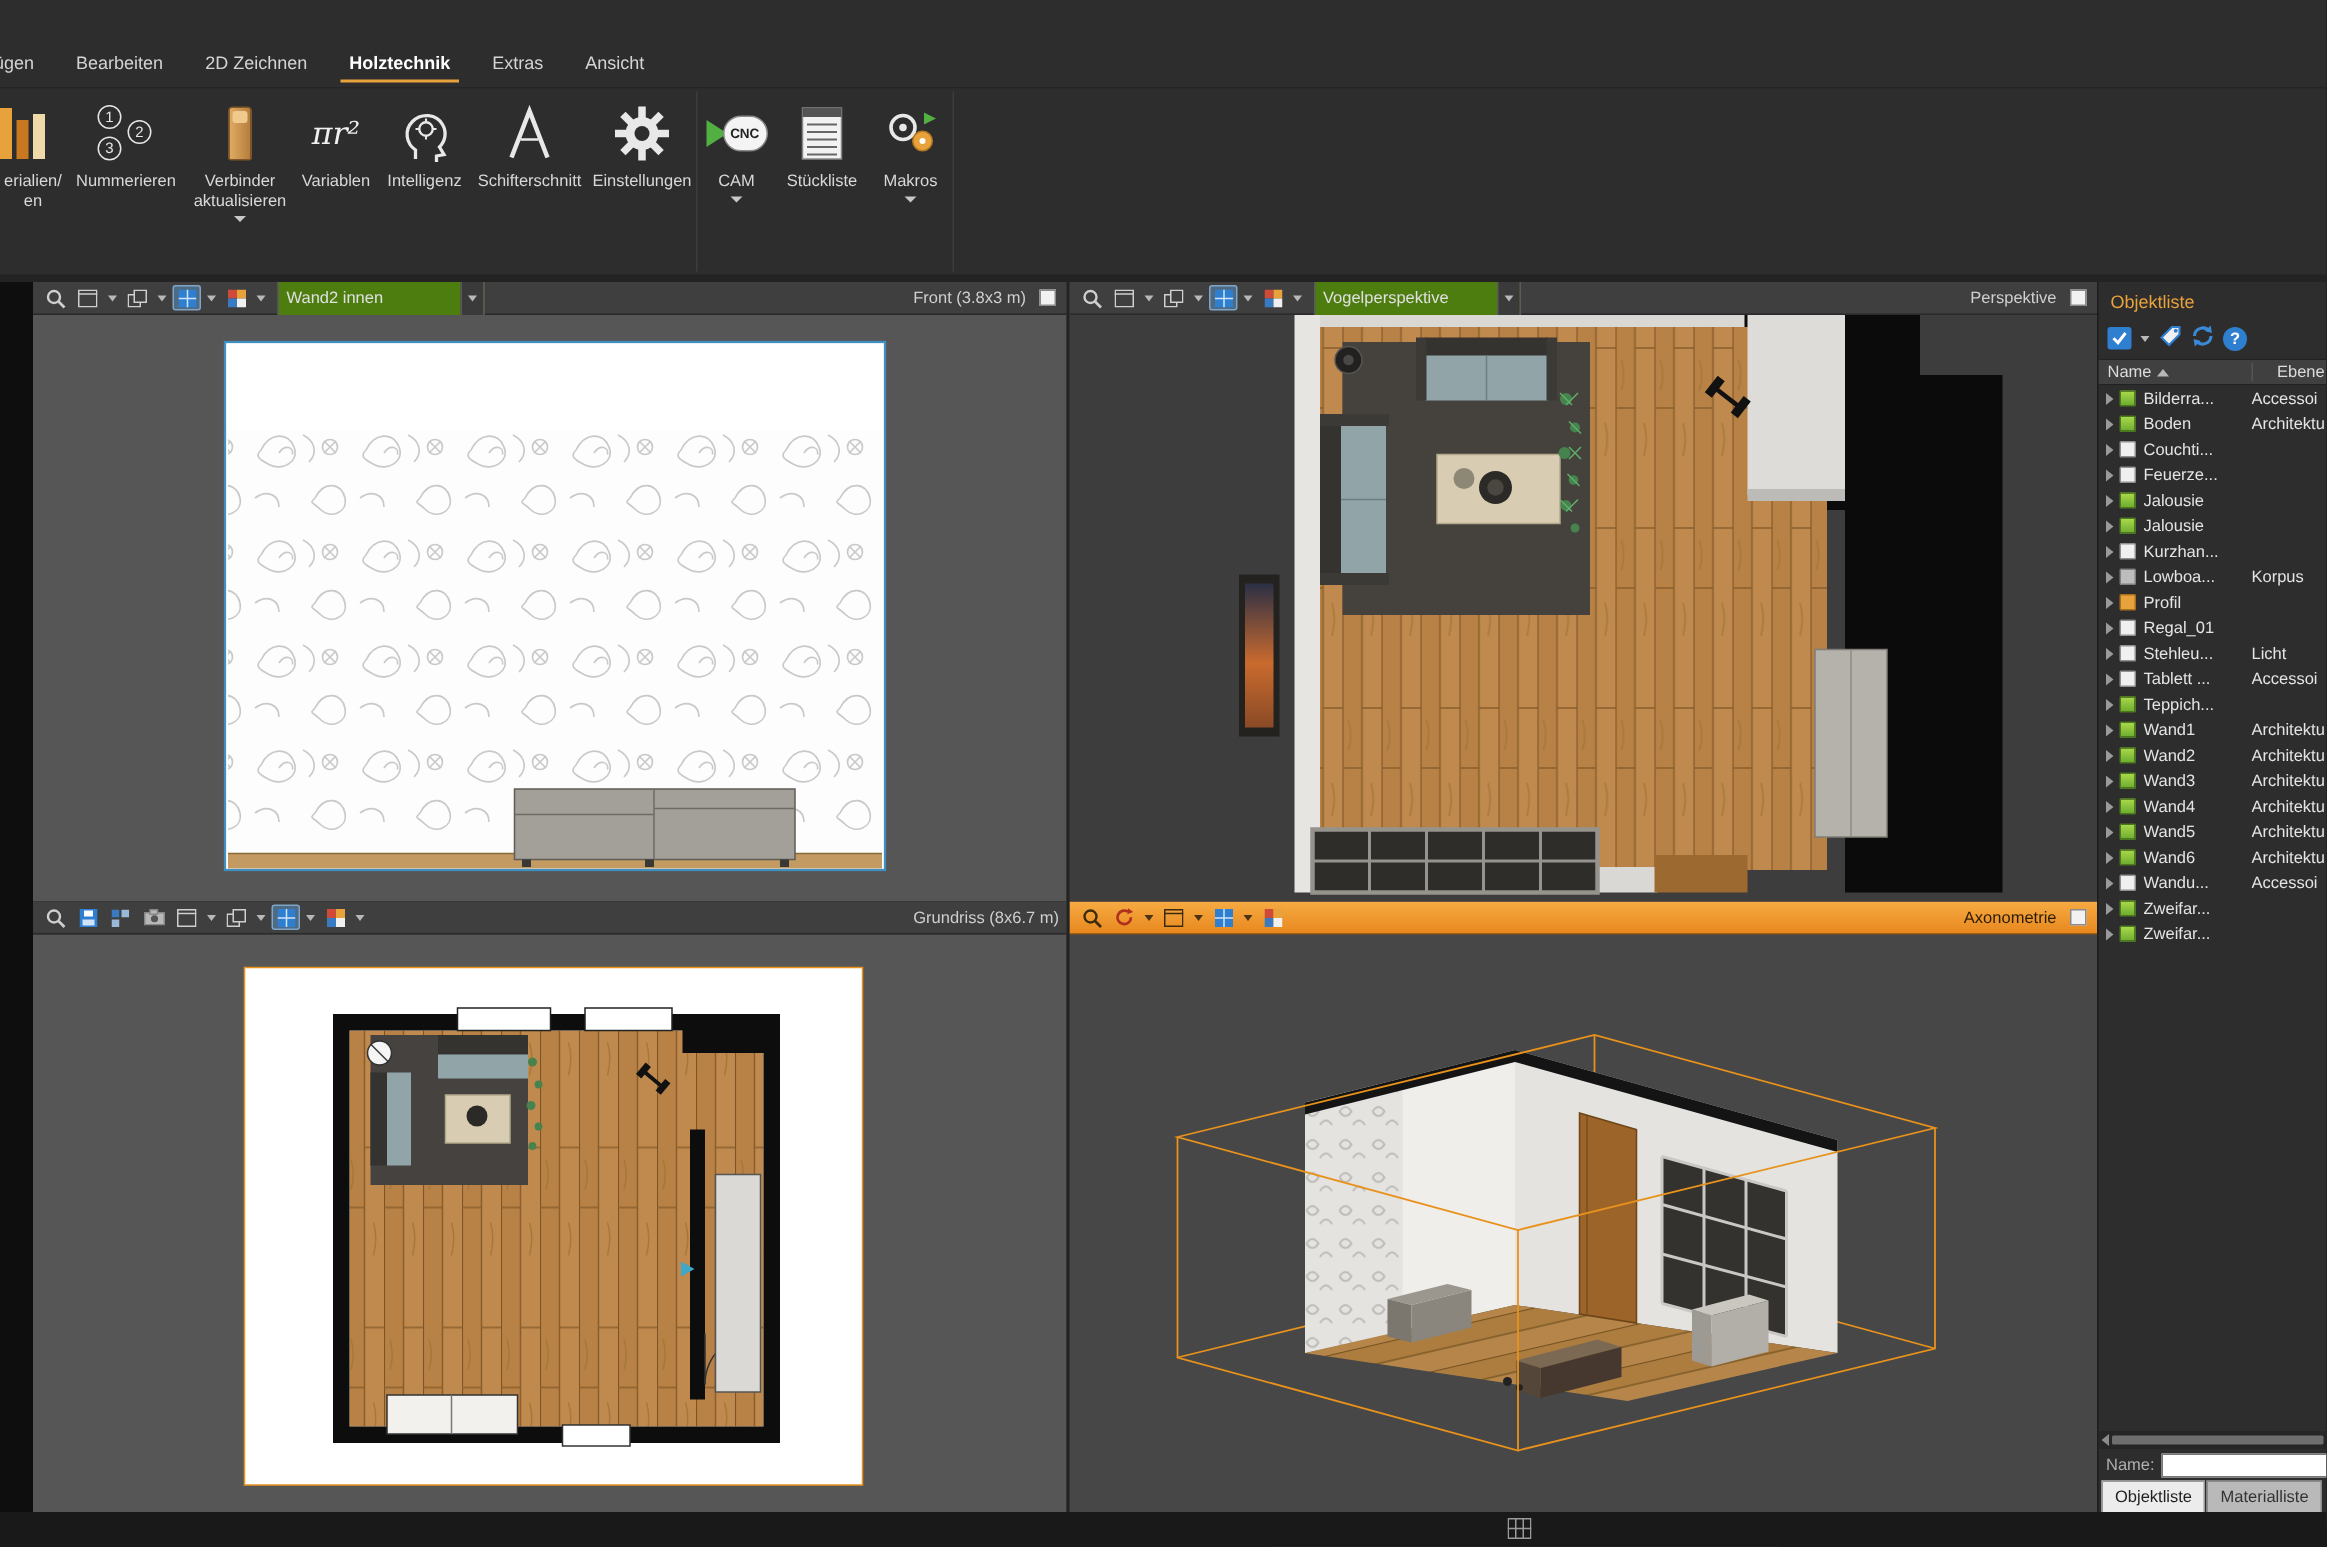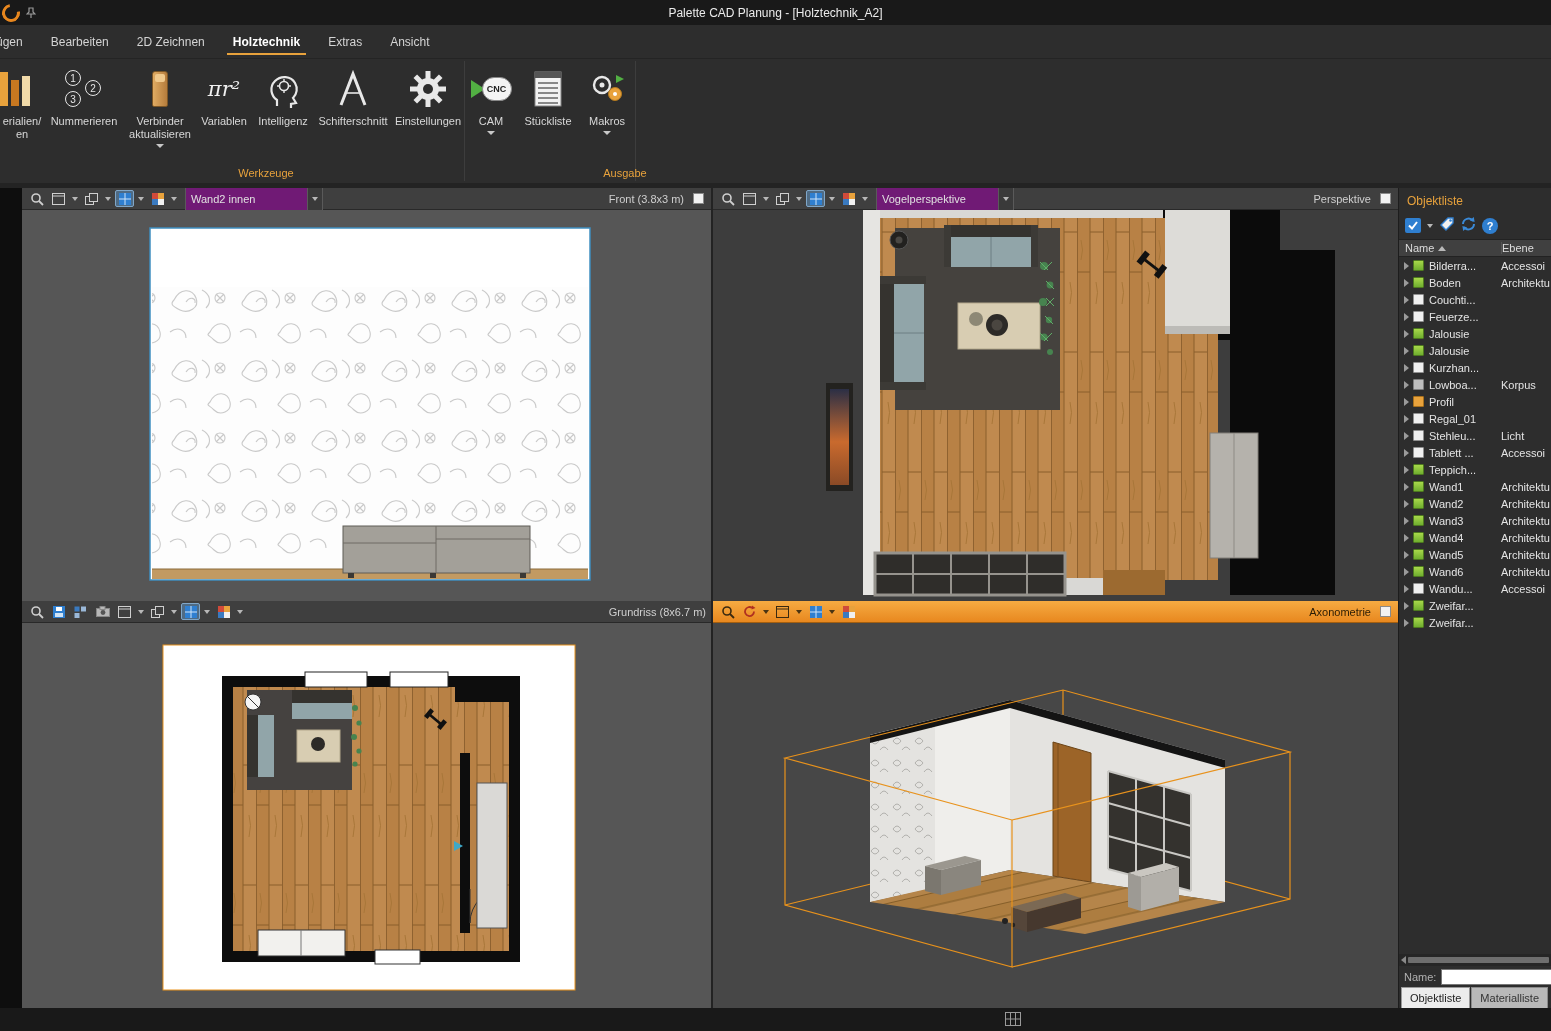--- a/index.html
+++ b/index.html
@@ -49,38 +49,38 @@
   .vp-bird{left:713px;top:0;width:685px;height:413px}
   .vp-plan{left:22px;top:413px;width:689px;height:407px}
   .vp-axo{left:713px;top:413px;width:685px;height:407px}
   .vp-toolbar{height:22px;background:#3f3f3f;display:flex;align-items:center;gap:3px;padding:0 5px;font-size:11px;color:#cfcfcf;border-bottom:1px solid #292929}
   .vp-toolbar.active{background:linear-gradient(#f6ab42,#e8881f);color:#2a1c05;border-bottom:1px solid #a35f10}
   .tbi{width:19px;height:17px;display:flex;align-items:center;justify-content:center;color:#cfcfcf}
   .vp-toolbar.active .tbi{color:#3a2a10}
   .tbi.sel{background:#4f6b84;border:1px solid #7fa6c8;border-radius:2px}
   .tcaret{width:0;height:0;border-left:3.5px solid transparent;border-right:3.5px solid transparent;border-top:4px solid #b8b8b8;margin:0 1px}
   .vp-toolbar.active .tcaret{border-top-color:#4a3413}
-  .combo{height:27px;min-width:138px;background:#701a75;border:1px solid #5a5a5a;color:#e0e0e0;display:flex;align-items:center;margin-left:4px}
+  .combo{height:27px;min-width:138px;background:#4d7c0f;border:1px solid #5a5a5a;color:#e0e0e0;display:flex;align-items:center;margin-left:4px}
   .combo .cval{flex:1;padding:0 5px;font-size:11px;white-space:nowrap}
   .combo .cbtn{width:15px;height:100%;display:flex;align-items:center;justify-content:center;border-left:1px solid #5a5a5a;background:#3a3a3a}
   .vp-title{margin-left:auto;font-size:11px;white-space:nowrap}
   .chk{width:11px;height:11px;background:#f2f2f2;border:1px solid #8a8a8a;margin-left:6px;margin-right:2px}
   .vp-canvas{position:absolute;left:0;top:22px;right:0;bottom:0}
   .vp-canvas svg{display:block}
 
   
   .right-panel{position:absolute;left:1398px;top:0;width:153px;bottom:0;background:#2d2d2d;border-left:1px solid #1d1d1d;display:flex;flex-direction:column;overflow:hidden}
   .panel-title{color:#e8a23c;font-size:12px;padding:6px 8px 4px}
   .panel-toolbar{height:27px;display:flex;align-items:center;gap:5px;padding:0 6px}
   .pt-check{width:16px;height:15px;background:#2f7fd0;border-radius:2px;display:flex;align-items:center;justify-content:center}
   .pt-help{width:16px;height:16px;background:#2f7fd0;border-radius:50%;color:#fff;font-size:11px;font-weight:bold;display:flex;align-items:center;justify-content:center}
   .ol-header{height:18px;background:#404040;border-top:1px solid #222;border-bottom:1px solid #222;display:flex;align-items:center;font-size:11px;color:#dcdcdc}
   .ol-header .hname{flex:1;display:flex;align-items:center;gap:4px;padding-left:6px}
   .sortup{width:0;height:0;border-left:4px solid transparent;border-right:4px solid transparent;border-bottom:5px solid #b8b8b8}
-  .ol-header .hebene{width:50px;border-left:1px solid #555;padding-left:0;overflow:hidden}
+  .ol-header .hebene{width:50px;border-left:1px solid #555;padding-left:16px;overflow:hidden}
   .ol-rows{overflow:hidden}
   .ol-row{height:17px;display:flex;align-items:center;font-size:11px;color:#e4e4e4;white-space:nowrap}
   .expander{width:0;height:0;border-top:4px solid transparent;border-bottom:4px solid transparent;border-left:5px solid #9a9a9a;margin:0 4px 0 5px;flex:0 0 auto}
   .row-icon{width:11px;height:11px;flex:0 0 auto;border-radius:1px}
   .icon-green{background:linear-gradient(#a8d84a,#6fae2f);border:1px solid #4e7a1f}
   .icon-white{background:#f0f0f0;border:1px solid #909090}
   .icon-gray{background:#bdbdbd;border:1px solid #7f7f7f}
   .icon-orange{background:#e8a23c;border:1px solid #a8701c}
   .row-name{margin-left:5px;flex:1;overflow:hidden}
   .row-ebene{width:50px;overflow:hidden;flex:0 0 auto}
@@ -138,27 +138,20 @@
         <line x1="13" y1="0" x2="13" y2="120" stroke="#7d5a26" stroke-width="1"></line>
       </pattern>
       <linearGradient id="sunset" x1="0" y1="0" x2="0" y2="1">
         <stop offset="0" stop-color="#2b2f45"></stop>
         <stop offset=".55" stop-color="#c96a2e"></stop>
         <stop offset="1" stop-color="#8a4a26"></stop>
       </linearGradient>
     </defs>
   </svg>
 
-  <div class="titlebar">
-    <div class="logo"></div>
-    <svg class="pin" width="10" height="12" viewBox="0 0 10 12">
-        <path d="M3 1 h4 v4 l2 2 h-8 l2 -2 z M5 7 v4" stroke="#9a9a9a" fill="none" stroke-width="1.2"></path>
-      </svg>
-    <div class="title-text">Palette CAD Planung - [Holztechnik_A2]</div>
-  </div>
 
   <div class="menubar">
     <div class="menu-item cut">ügen</div>
     <div class="menu-item">Bearbeiten</div>
     <div class="menu-item">2D Zeichnen</div>
     <div class="menu-item active">Holztechnik</div>
     <div class="menu-item">Extras</div>
     <div class="menu-item">Ansicht</div>
   </div>
 
@@ -257,24 +250,20 @@
             <circle cx="15" cy="16" r="2.5" fill="#e8e8e8"></circle>
             <circle cx="28" cy="25" r="6.5" fill="#e8a23c" stroke="#b57a1e"></circle>
             <circle cx="28" cy="25" r="2" fill="#fff"></circle>
             <polygon points="29,6 37,10 29,14" fill="#52b043"></polygon>
           </svg>
         </span>
         <span>Makros</span>
         <span class="caret"></span>
       </div>
       <div class="vsep"></div>
-    </div>
-    <div class="group-row">
-      <div class="group-cell" style="width:532px">Werkzeuge</div>
-      <div class="group-cell" style="width:186px">Ausgabe</div>
     </div>
   </div>
 
   <div class="workspace">
     <div class="left-strip"></div>
 
     <div class="vp vp-front">
       <div class="vp-toolbar">
         <span class="tbi">
             <svg width="14" height="14" viewBox="0 0 14 14">

